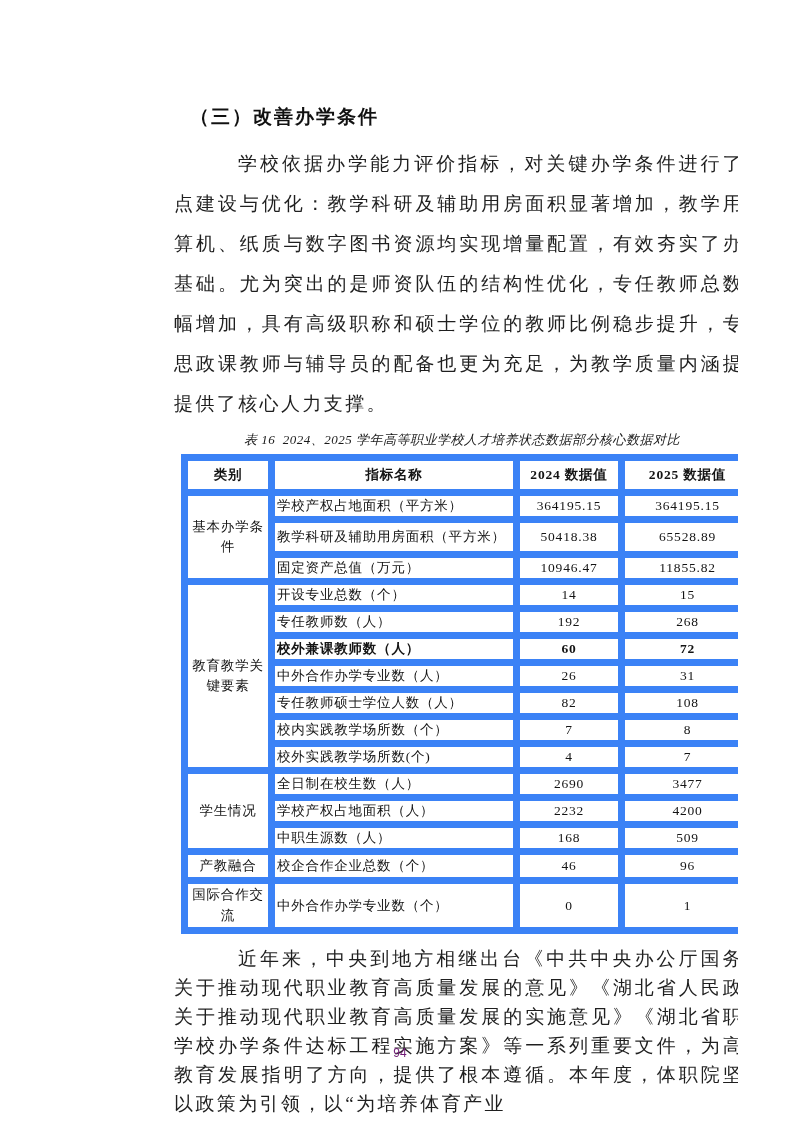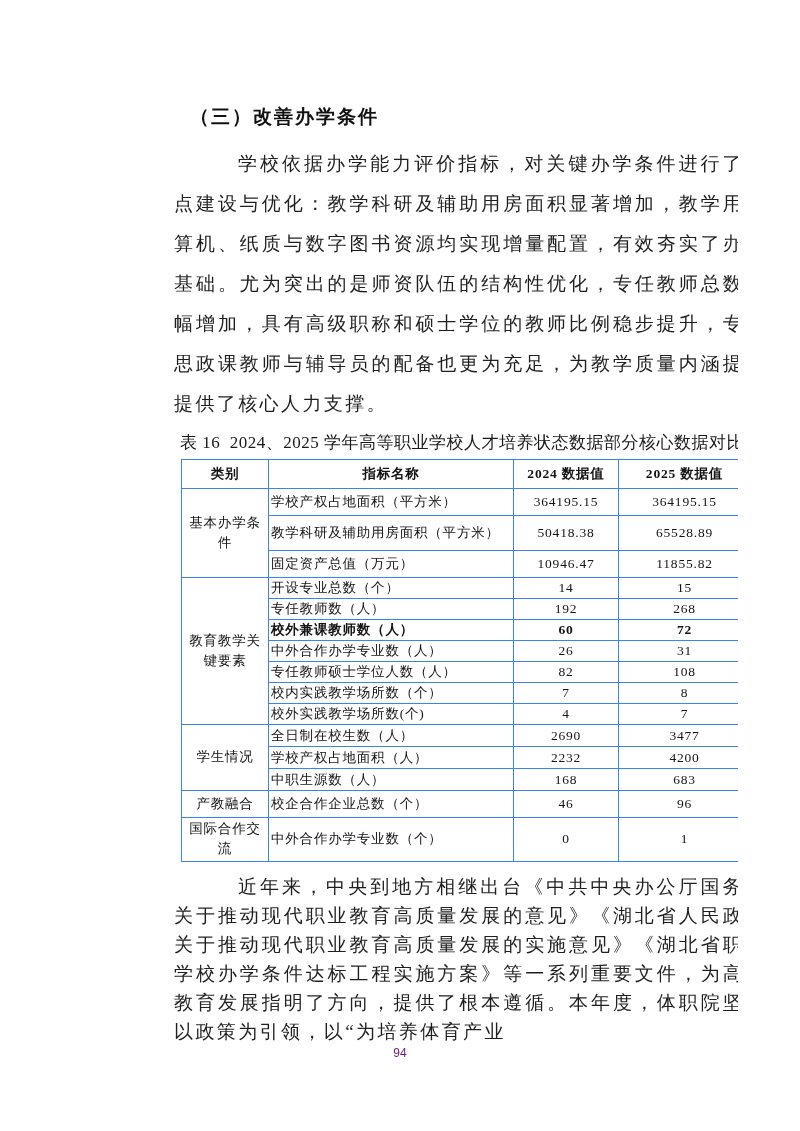--- a/index.html
+++ b/index.html
@@ -26,40 +26,41 @@
     font-size: 19px;
     line-height: 40px;
     letter-spacing: 2.4px;
     text-align: justify;
     text-indent: 64px;
     color: #1f1f1f;
   }
   .body-par.second { line-height: 29px; margin-top: 10px; }
   .tbl-caption {
     margin-top: 7px;
-    font-size: 17px;
+    font-size: 13px;
     letter-spacing: 0.5px;
     text-align: center;
     color: #1a1a1a;
     white-space: pre;
+    font-style: italic;
   }
   table.core {
     margin: 5px 0 0 23px;
     width: 569px;
     border-collapse: collapse;
     table-layout: fixed;
     font-size: 13.5px;
     color: #141414;
   }
   table.core col.c1 { width: 87px; }
   table.core col.c2 { width: 245px; }
   table.core col.c3 { width: 105px; }
   table.core col.c4 { width: 132px; }
   table.core th, table.core td {
-    border: 1px solid #3b82f6;
+    border: 7px solid #3b82f6;
     padding: 1px 2px;
     letter-spacing: 0.8px;
     vertical-align: middle;
   }
   table.core th {
     font-weight: bold;
     text-align: center;
     height: 26px;
   }
   td.cat { text-align: center; line-height: 1.5; }
@@ -162,21 +163,21 @@
             <td class="val">3477</td>
           </tr>
           <tr style="height: 22px;">
             <td class="ind">学校产权占地面积（人）</td>
             <td class="val">2232</td>
             <td class="val">4200</td>
           </tr>
           <tr style="height: 22px;">
             <td class="ind">中职生源数（人）</td>
             <td class="val">168</td>
-            <td class="val">683</td>
+            <td class="val">509</td>
           </tr>
           <tr style="height: 27px;">
             <td rowspan="1" class="cat">产教融合</td>
             <td class="ind">校企合作企业总数（个）</td>
             <td class="val">46</td>
             <td class="val">96</td>
           </tr>
           <tr style="height: 35px;">
             <td rowspan="1" class="cat">国际合作交流</td>
             <td class="ind">中外合作办学专业数（个）</td>

